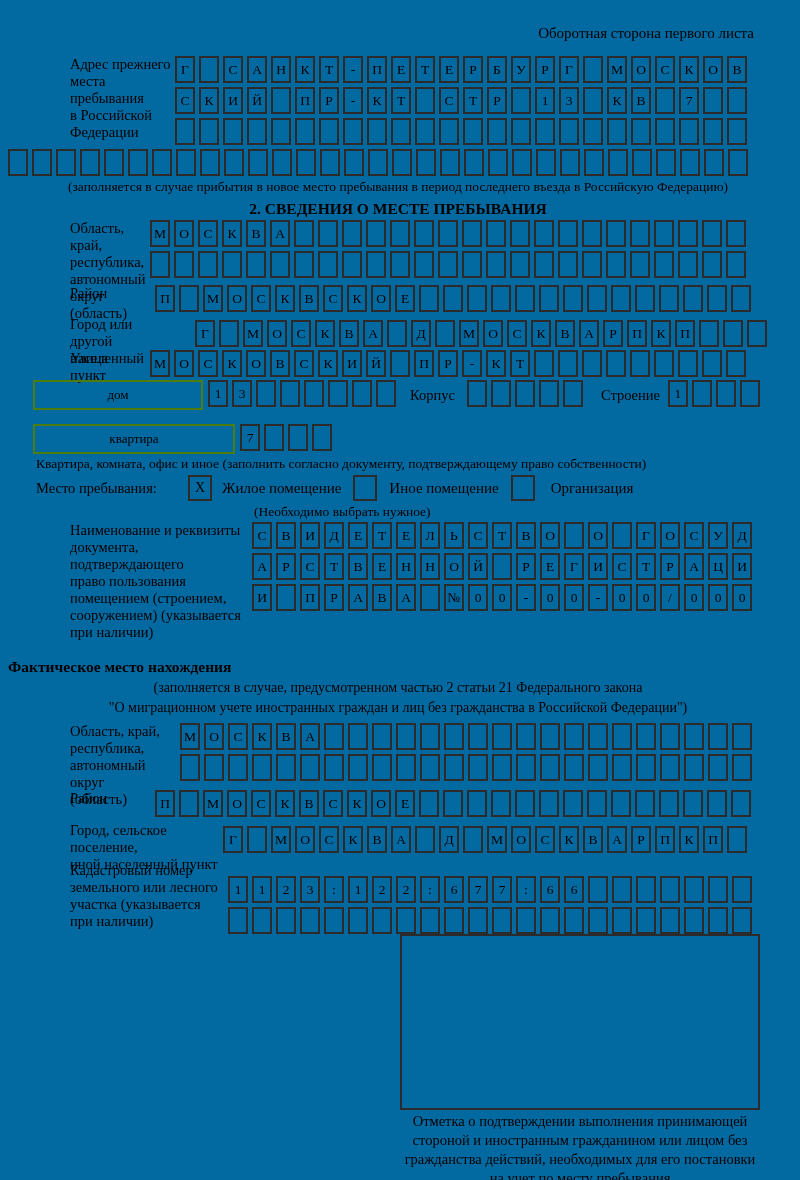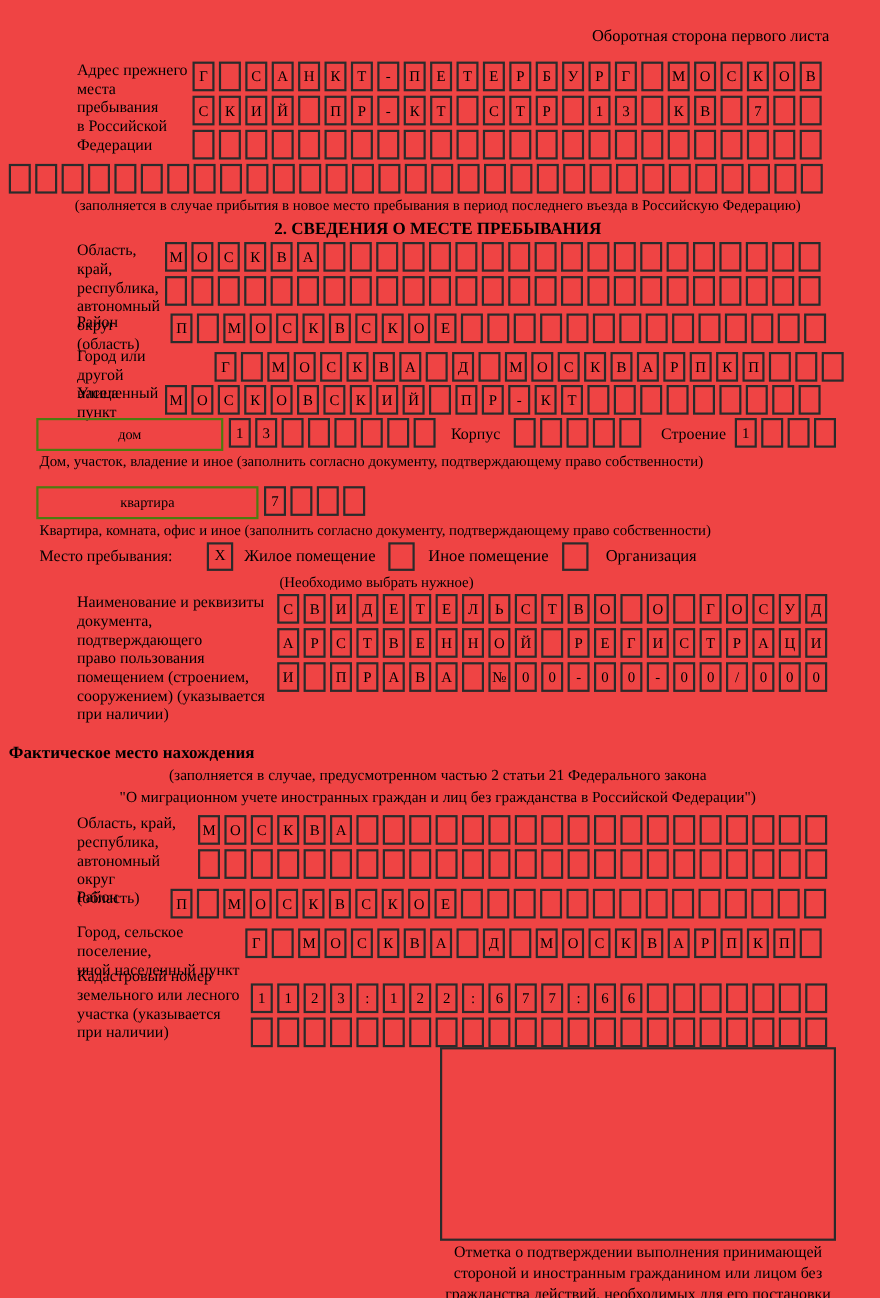--- a/index.html
+++ b/index.html
@@ -1,18 +1,18 @@
 <!DOCTYPE html>
 <html><head>
 <meta charset="utf-8">
 <style>
   * { margin:0; padding:0; box-sizing:border-box; }
   html,body { background:#fff; }
   .page {
-    width:800px; height:1180px; background:#ef4444; color:#000;
+    width:800px; height:1180px; background:#0369a1; color:#000;
     font-family:"Liberation Serif","DejaVu Serif",serif;
     padding:24px 0 0 8px; position:relative; overflow:hidden;
   }
   .title-row { text-align:right; padding-right:46px; font-size:15px; line-height:18px; }
   .frow { display:flex; align-items:flex-start; }
   .flabel { font-size:14.5px; line-height:17px; white-space:pre-line; padding-left:62px; flex:none; }
   .w-prev { width:167px; }
   .w-area { width:142px; }
   .w-raion { width:147px; }
   .w-gorod { width:167px; }
@@ -379,21 +379,20 @@
         <span class="cell"></span>
       </div>
     <div class="inline-label stroenie-label">Строение</div>
     <div class="cells">
         <span class="cell">1</span>
         <span class="cell"></span>
         <span class="cell"></span>
         <span class="cell"></span>
       </div>
   </div>
-  <div class="note note-left">Дом, участок, владение и иное (заполнить согласно документу, подтверждающему право собственности)</div>
 
   <div class="frow kvartira-row">
     <div class="bigbox kv-box">квартира</div>
     <div class="cells">
         <span class="cell">7</span>
         <span class="cell"></span>
         <span class="cell"></span>
         <span class="cell"></span>
       </div>
   </div>

